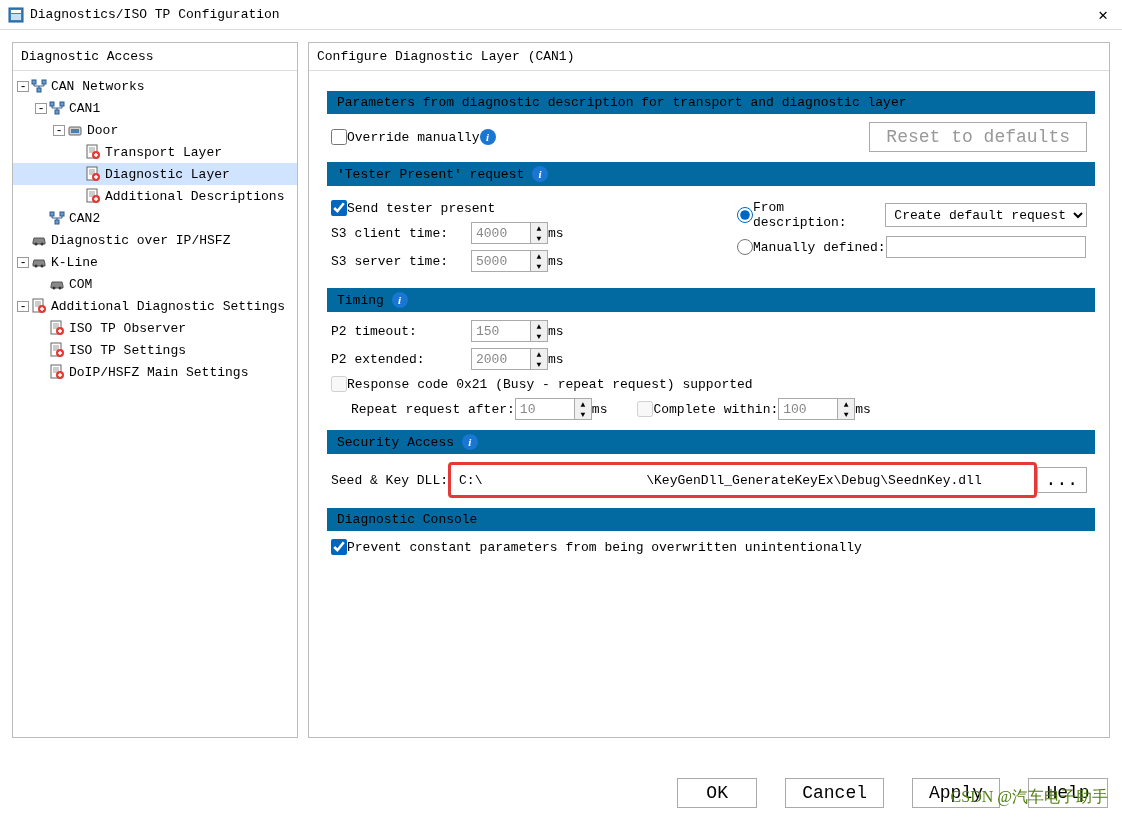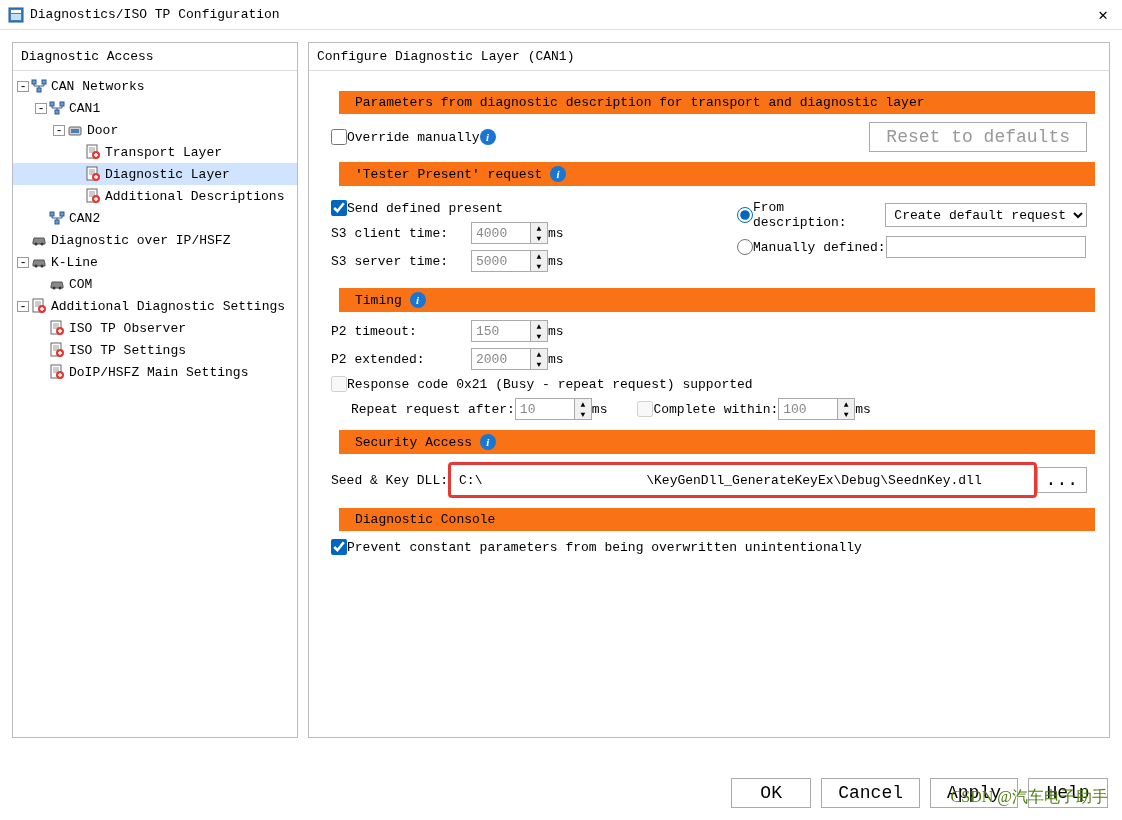--- a/index.html
+++ b/index.html
@@ -48,23 +48,23 @@
 .tree-row.selected { background: #d0e4ff; }
 .exp { width: 12px; text-align: center; margin-right: 2px; font-size: 12px; border: 1px solid #999; line-height: 10px; height: 11px; }
 .exp.empty { border: none; }
 .ticon { width: 16px; height: 16px; display: inline-flex; align-items: center; justify-content: center; margin-right: 4px; }
 .ind0 { padding-left: 4px; }
 .ind1 { padding-left: 22px; }
 .ind2 { padding-left: 40px; }
 .ind3 { padding-left: 58px; }
 .config-body { flex: 1; overflow-y: auto; padding: 10px 14px; }
 .section-hdr {
-  background: #f97316;
-  padding: 4px 16px;
-  margin: 10px 0 8px 16px;
+  background: #0369a1;
+  padding: 4px 10px;
+  margin: 10px 0 8px 4px;
 }
 .row { display: flex; align-items: center; margin: 6px 8px; }
 input[type=checkbox], input[type=radio] { width: 16px; height: 16px; accent-color: #0067c0; }
 input[type=text] {
   border: 1px solid #aaa;
   padding: 2px 4px;
   height: 22px;
   font-family: inherit;
   font-size: 13px;
   background: #fff;
@@ -105,21 +105,21 @@
   align-items: center;
   padding: 4px;
   gap: 8px;
 }
 .browse-btn { min-width: 36px; padding: 2px 8px; }
 .button-bar {
   position: absolute;
   bottom: 12px;
   right: 14px;
   display: flex;
-  gap: 10px;
+  gap: 28px;
 }
 .watermark {
   position: absolute;
   bottom: 12px;
   right: 14px;
   color: #4d7c0f;
   font-size: 16px;
   font-family: Liberation Serif, serif;
   pointer-events: none;
 }
@@ -327,21 +327,21 @@
       </div>
 
       <div class="section-hdr">
         <span>'Tester Present' request</span>
         <span class="info-icon">i</span>
       </div>
       <div class="two-col">
         <div>
           <div class="row">
             <input type="checkbox" checked="" style="">
-            <span>Send defined present</span>
+            <span>Send tester present</span>
           </div>
           <div class="row">
             <span class="label-col">S3 client time:</span>
             <span class="spinner">
               <input type="text" disabled="" value="4000" style="">
               <span class="spin-btns">
                   <div>▲</div>
                   <div>▼</div>
                 </span>
             </span>

